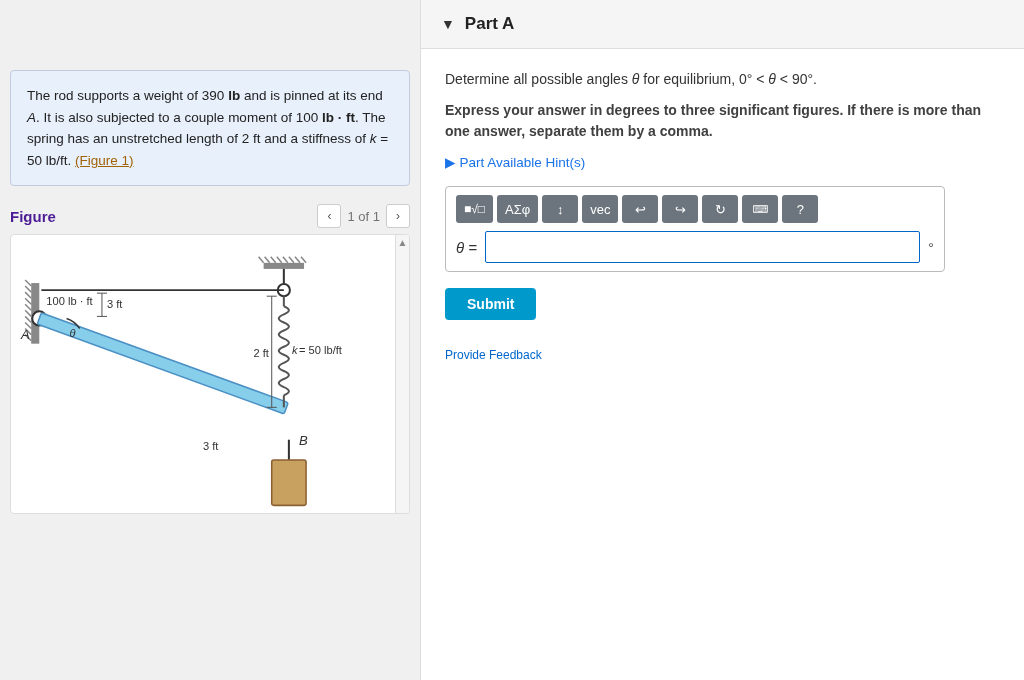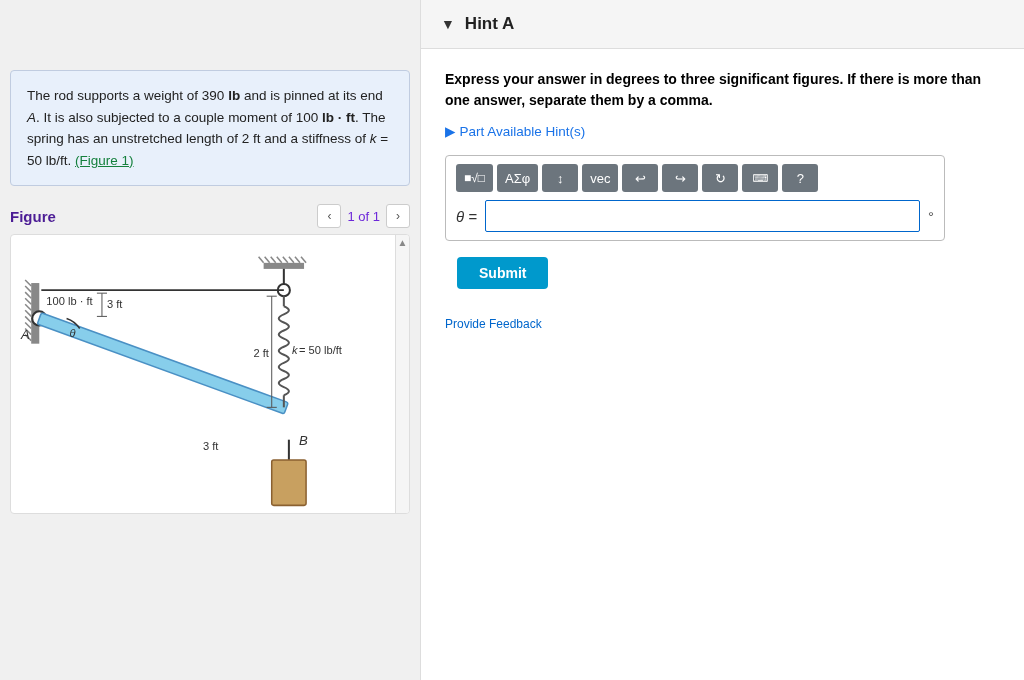--- a/index.html
+++ b/index.html
@@ -66,21 +66,21 @@
       cursor: pointer;
       display: flex;
       align-items: center;
       justify-content: center;
       font-size: 12px;
       color: #555;
     }
 
     .nav-count {
       font-size: 13px;
-      color: #6d28d9;
+      color: #737373;
     }
 
     .figure-container {
       background: white;
       border: 1px solid #ddd;
       border-radius: 4px;
       height: 280px;
       position: relative;
       overflow: hidden;
     }
@@ -149,21 +149,21 @@
     .question-text {
       font-size: 14px;
       color: #333;
       margin-bottom: 10px;
       line-height: 1.5;
     }
 
     .bold-instruction {
       font-weight: bold;
       font-size: 14px;
-      color: #000000;
+      color: #404040;
       line-height: 1.5;
       margin-bottom: 12px;
     }
 
     .hint-link {
       color: #1a73e8;
       text-decoration: none;
       font-size: 13.5px;
       display: flex;
       align-items: center;
@@ -241,41 +241,40 @@
       background: #0099cc;
       color: white;
       border: none;
       border-radius: 4px;
       padding: 8px 22px;
       font-size: 14px;
       font-weight: bold;
       cursor: pointer;
       margin-top: 16px;
       display: block;
-      margin-left: 12px;
     }
 
     .feedback-link {
       color: #0066cc;
       text-decoration: none;
       font-size: 12px;
       margin-top: 28px;
       display: inline-block;
     }
   </style>
 </head>
 <body>
 
 <div class="left-panel">
   <div class="problem-text">
     <span>
       The rod supports a weight of 390 <strong>lb</strong> and is pinned at its end <em>A</em>. It is also subjected to a couple moment of 100 <strong>lb · ft</strong>. The spring has an unstretched length of 2 ft and a stiffness of <em>k</em> = 50 lb/ft.
     </span>
     <span> </span>
-    <a href="#" style="color:#15803d; font-size:13.5px;">(Figure 1)</a>
+    <a href="#" style="color:#a16207; font-size:13.5px;">(Figure 1)</a>
   </div>
 
   <div class="figure-section">
     <div class="figure-header">
       <span class="figure-label">Figure</span>
       <div class="figure-nav">
         <button class="nav-btn">‹</button>
         <span class="nav-count">1 of 1</span>
         <button class="nav-btn">›</button>
       </div>
@@ -361,24 +360,27 @@
         <text x="190" y="210" font-size="11" fill="#333">3 ft</text>
 
       </svg>
     </div>
   </div>
 </div>
 
 <div class="right-panel">
   <div class="part-header">
     <span class="collapse-arrow">▼</span>
-    <span class="part-title">Hint A</span>
+    <span class="part-title">Part A</span>
   </div>
 
   <div class="part-content">
+    <p class="question-text">
+      Determine all possible angles <em>θ</em> for equilibrium, 0° &lt; <em>θ</em> &lt; 90°.
+    </p>
     <p class="bold-instruction">
       Express your answer in degrees to three significant figures. If there is more than one answer, separate them by a comma.
     </p>
 
     <a href="#" class="hint-link">
       <span>▶</span>
       <span>Part Available Hint(s)</span>
     </a>
 
     

